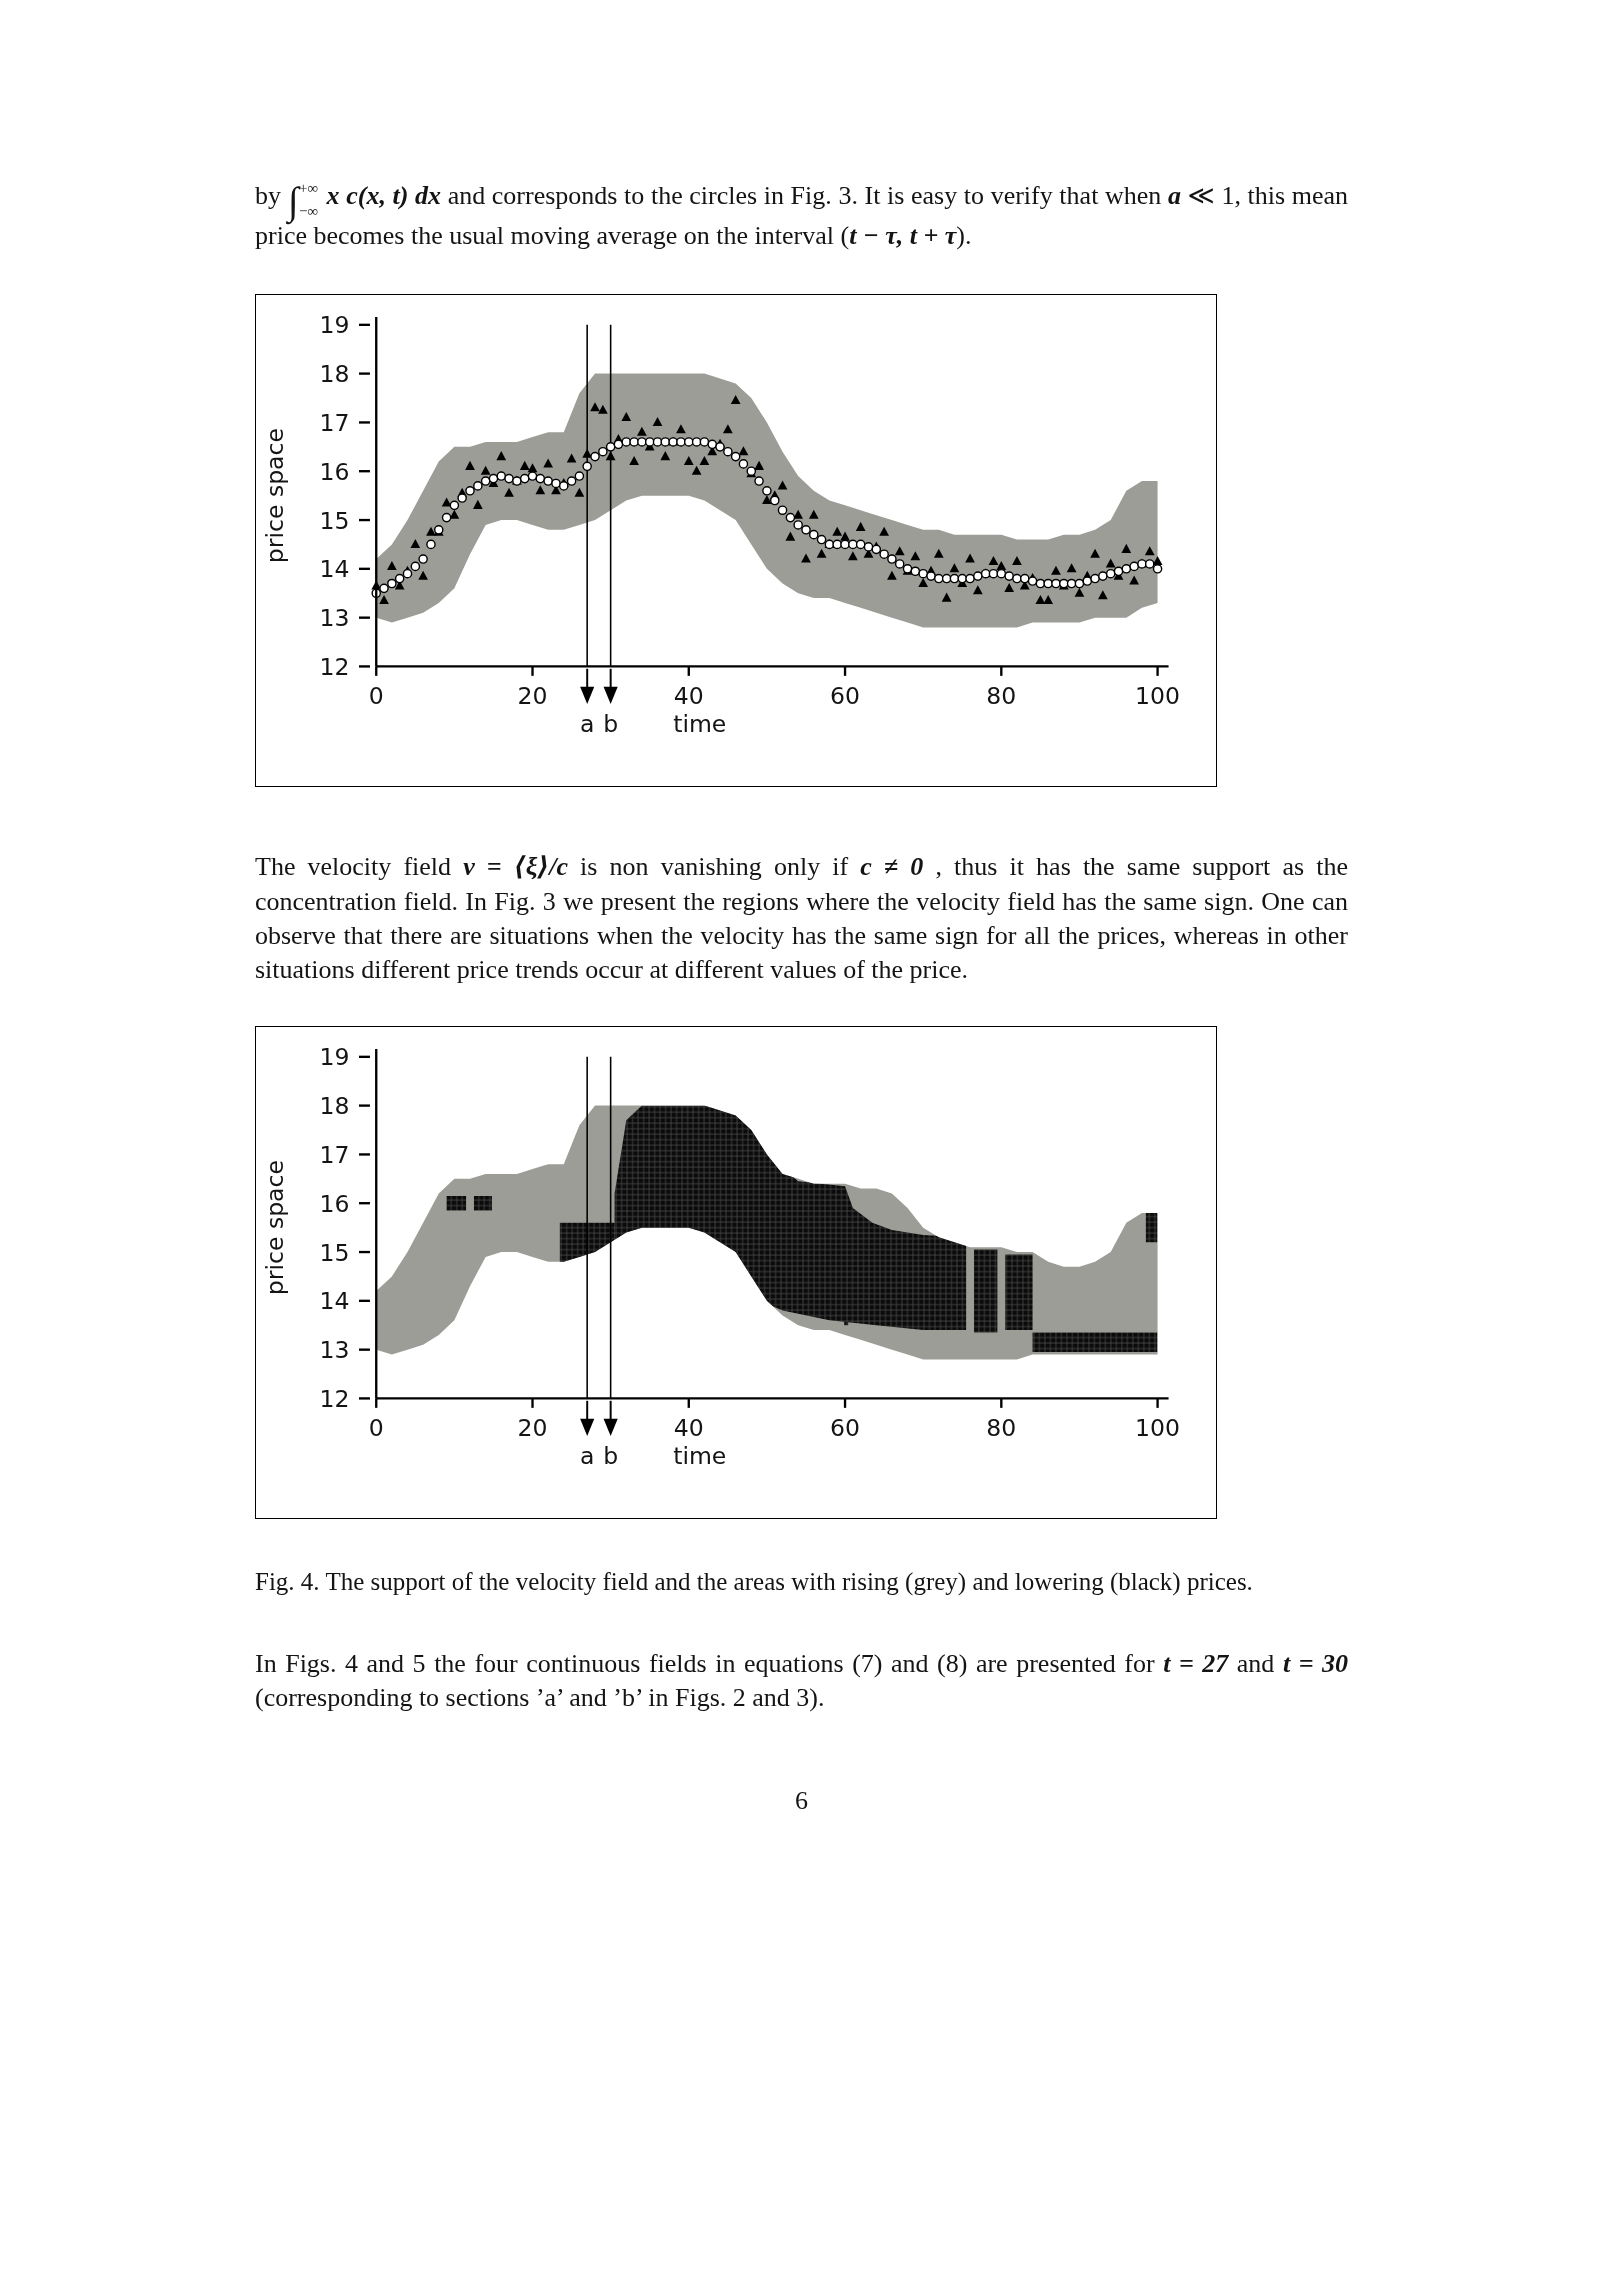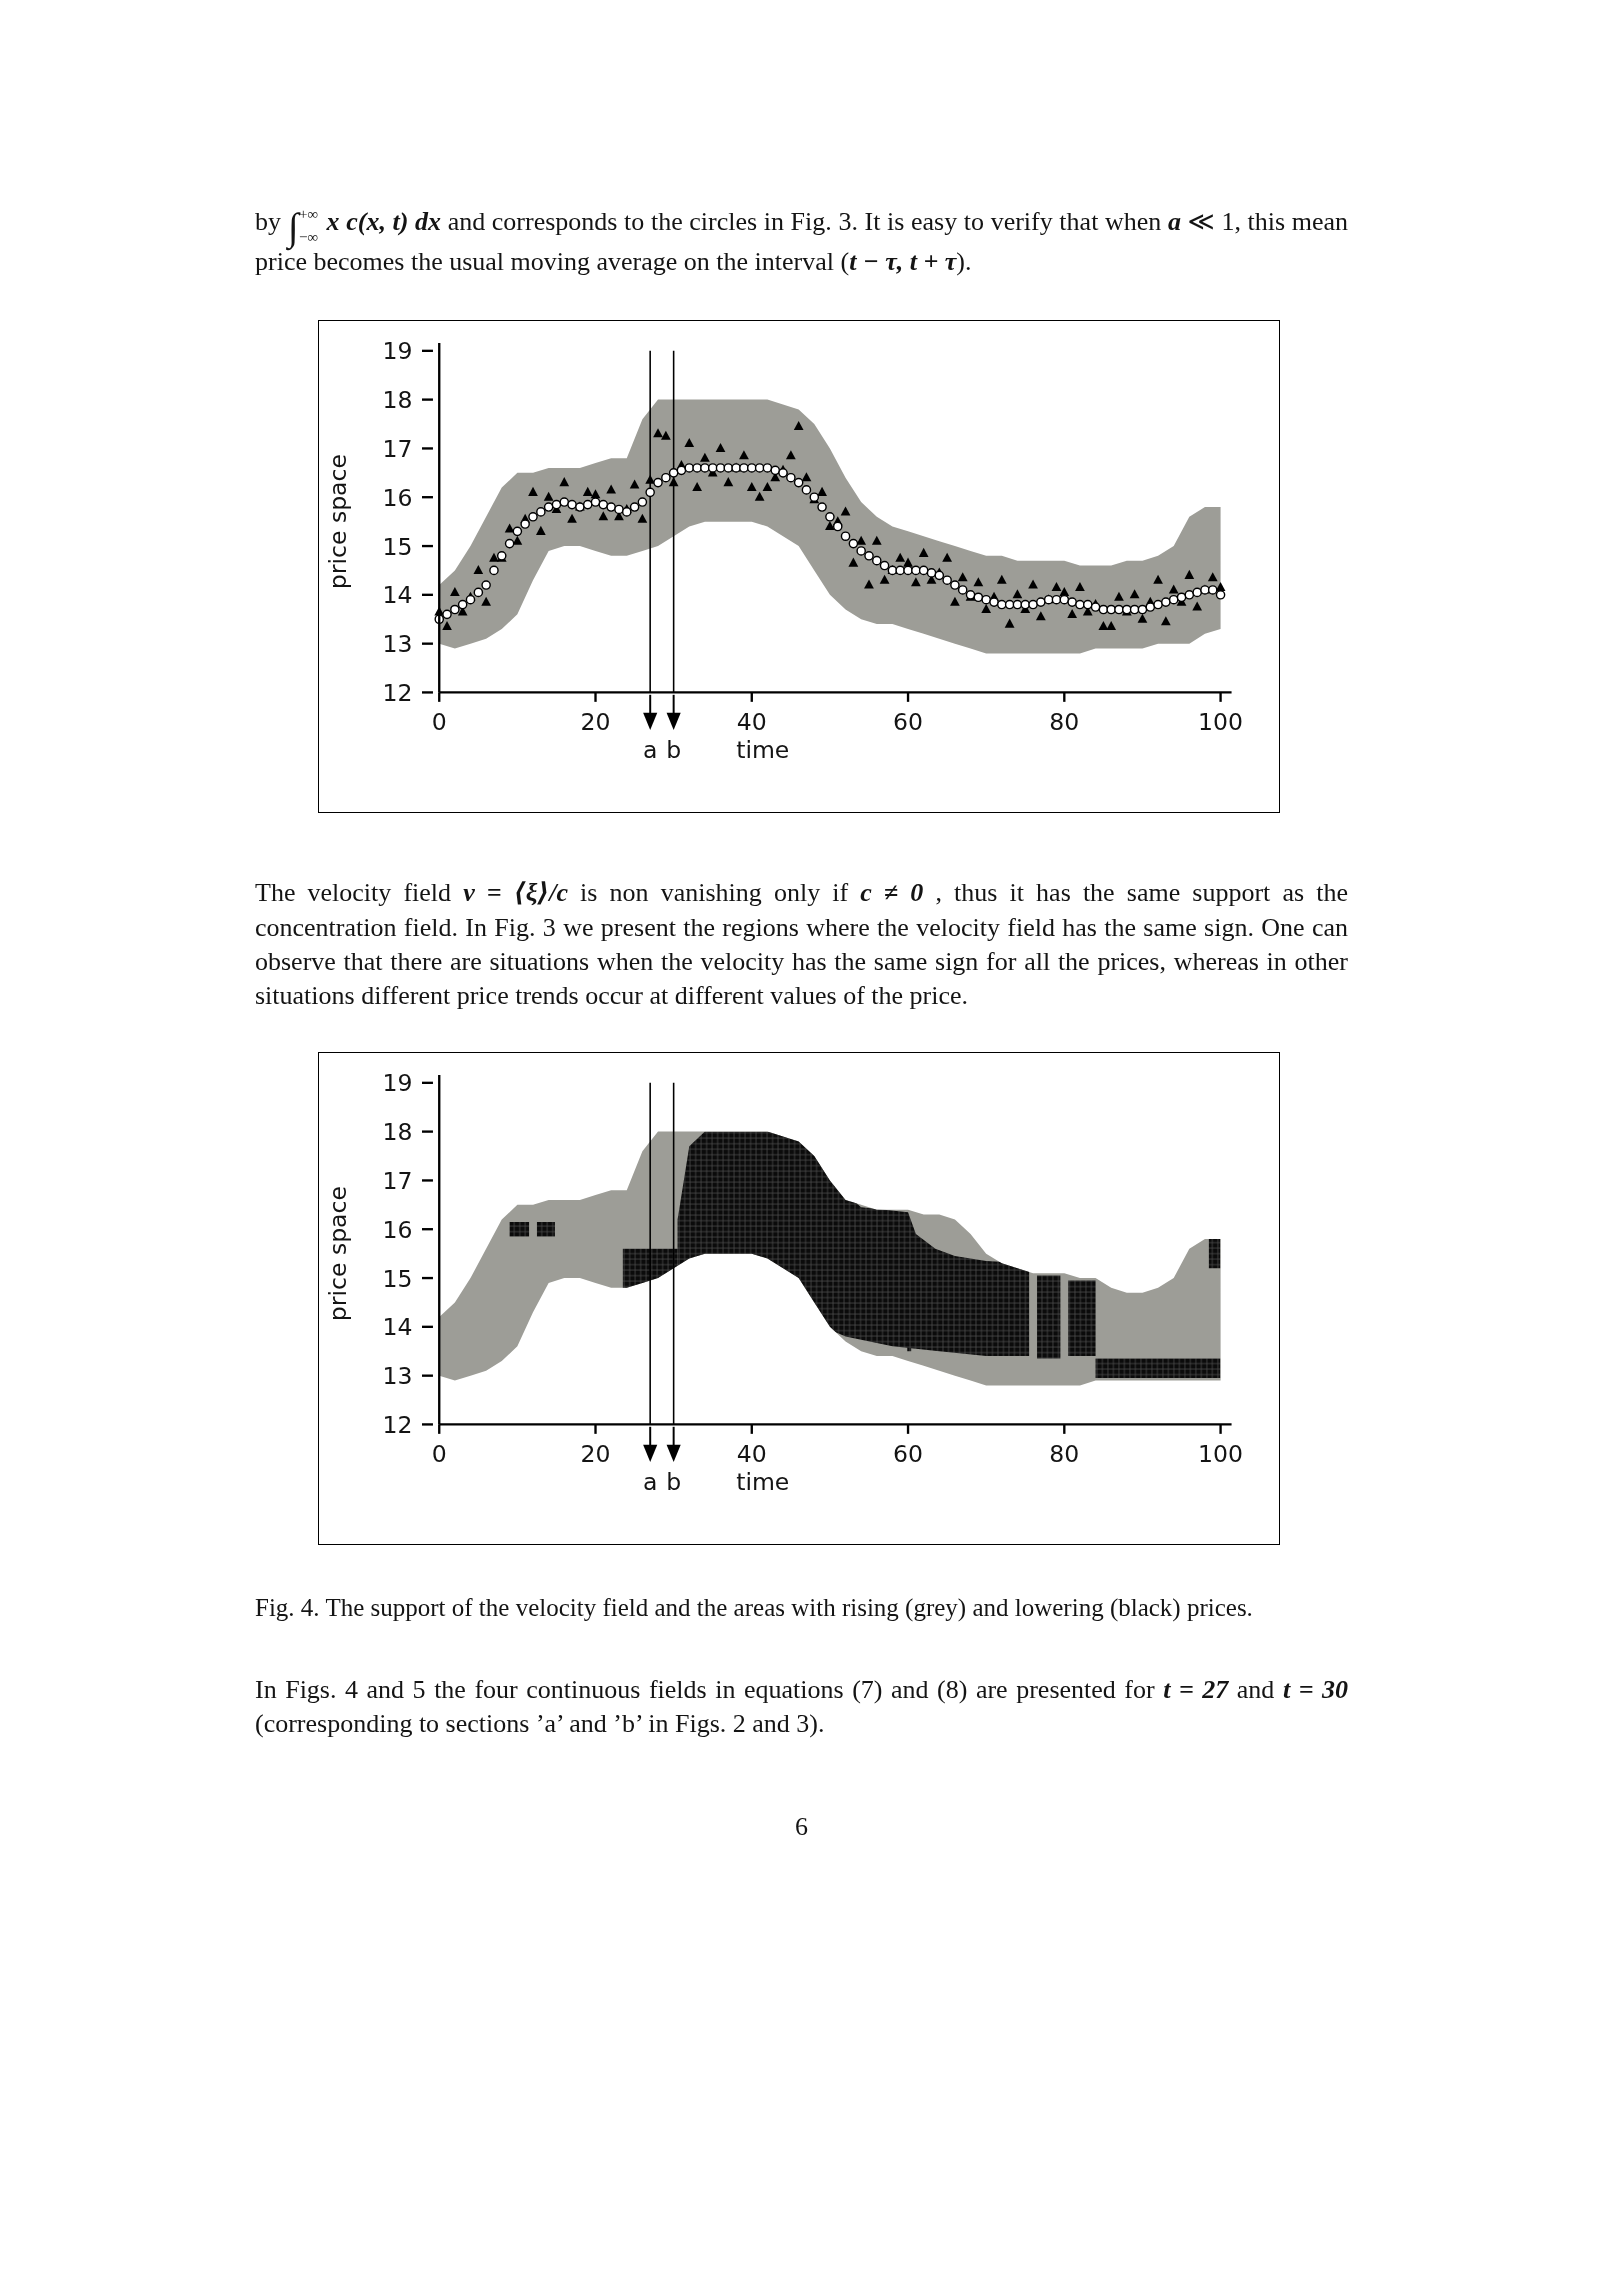--- a/index.html
+++ b/index.html
@@ -8,21 +8,21 @@
     width:1622px;
     height:2295px;
     background:#ffffff;
     font-family:"Liberation Serif","DejaVu Serif",serif;
     color:#141414;
     overflow:hidden;
   }
   .content{
     position:absolute;
     left:255px;
-    top:205px;
+    top:179px;
     width:1093px;
   }
   p.body-text{
     font-size:26px;
     line-height:1.31;
     text-align:justify;
     margin:0;
   }
   p.caption{
     font-size:25px;
@@ -31,21 +31,20 @@
     margin:46px 0 0 0;
   }
   .mi{font-style:italic;font-weight:bold;}
   .int-wrap{display:inline-flex;align-items:center;vertical-align:-0.38em;}
   .int-sign{font-size:1.5em;font-style:italic;line-height:0.9;}
   .int-limits{display:inline-flex;flex-direction:column;font-size:0.58em;line-height:1.05;row-gap:6.3px;margin-left:0.8px;margin-right:1.6px;}
   .figure-box{
     box-sizing:border-box;
     width:962px;
     height:493px;
-    margin-left:63px;
     border:1.6px solid #000;
     background:#ffffff;
     position:relative;
   }
   #fig2-box{margin-top:41px;}
   #para2{margin-top:63px;}
   #fig3-box{margin-top:39px;}
   #para3{margin-top:49px;}
   .figure-box svg{position:absolute;left:0;top:0;}
   .figure-box svg text{font-family:"DejaVu Sans","Liberation Sans",sans-serif;fill:#141414;}

